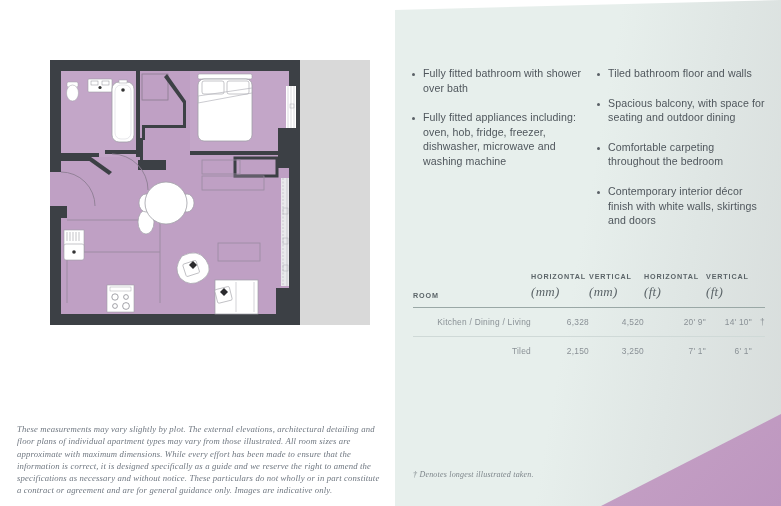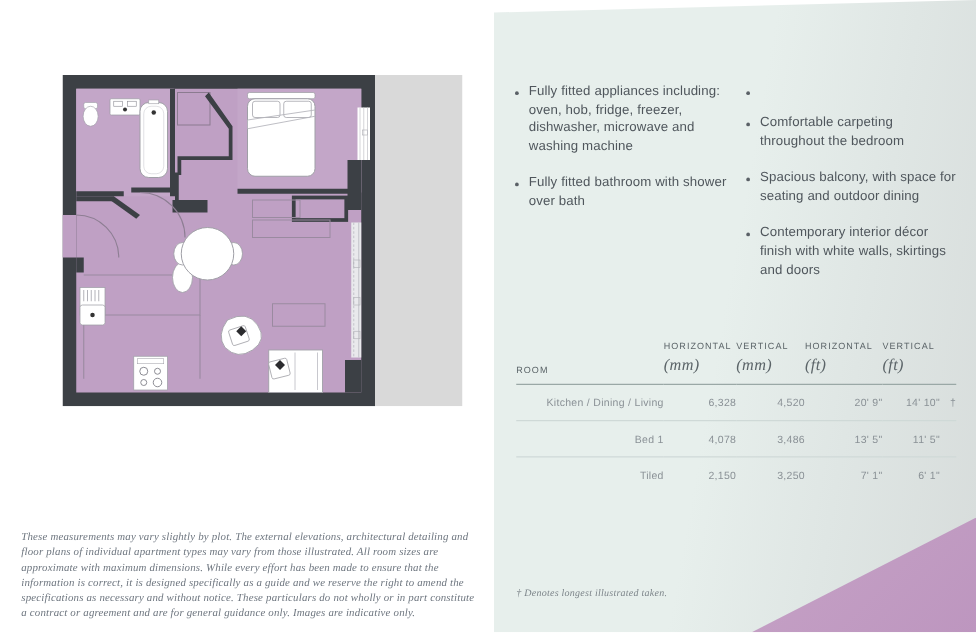--- a/index.html
+++ b/index.html
@@ -47,21 +47,21 @@
 
   
   .tablewrap{position:absolute;left:18px;top:272px;width:352px;}
   table.meas{border-collapse:collapse;width:352px;}
   table.meas th{
     text-align:left;vertical-align:bottom;
     padding:0 0 7px 0;font-weight:normal;
   }
   .thmain{
     font-size:7.2px;letter-spacing:.85px;color:#5b6468;
-    text-transform:uppercase;display:block;
+    text-transform:uppercase;display:block;font-weight:bold;
   }
   .thunit{
     font-size:13px;color:#5b6468;display:block;margin-top:3px;
     font-family:"Liberation Serif", serif;font-style:italic;letter-spacing:.3px;
   }
   table.meas td{
     font-size:8.4px;color:#8a9196;padding:9px 0 9px 0;
     border-top:1px solid #cfd9d7;letter-spacing:.25px;text-align:right;
   }
   table.meas tr:first-child td{border-top:1.4px solid #9aa8a6;}
@@ -246,38 +246,39 @@
   <div class="rightpanel">
     <div class="rp-bg"></div>
     <div class="rp-wedge"></div>
 
     <div class="rp-inner">
 
       <div class="features">
         <div class="fcol">
           <div class="fitem">
             <span class="dot"></span>
+            <span class="ftxt">Fully fitted bathroom with shower over bath</span>
+          </div>
+          <div class="fitem">
+            <span class="dot"></span>
             <span class="ftxt">Fully fitted appliances including: oven, hob, fridge, freezer, dishwasher, microwave and washing machine</span>
-          </div>
-          <div class="fitem">
-            <span class="dot"></span>
-            <span class="ftxt">Fully fitted bathroom with shower over bath</span>
           </div>
         </div>
         <div class="fcol">
           <div class="fitem">
             <span class="dot"></span>
+            <span class="ftxt">Tiled bathroom floor and walls</span>
+          </div>
+          <div class="fitem">
+            <span class="dot"></span>
+            <span class="ftxt">Spacious balcony, with space for seating and outdoor dining</span>
           </div>
           <div class="fitem">
             <span class="dot"></span>
             <span class="ftxt">Comfortable carpeting throughout the bedroom</span>
-          </div>
-          <div class="fitem">
-            <span class="dot"></span>
-            <span class="ftxt">Spacious balcony, with space for seating and outdoor dining</span>
           </div>
           <div class="fitem">
             <span class="dot"></span>
             <span class="ftxt">Contemporary interior décor finish with white walls, skirtings and doors</span>
           </div>
         </div>
       </div>
 
       <div class="tablewrap">
         <table class="meas">
@@ -308,28 +309,20 @@
           <tbody>
             <tr>
               <td class="c-room">Kitchen / Dining / Living</td>
               <td class="c-h1">6,328</td>
               <td class="c-v1">4,520</td>
               <td class="c-h2">20' 9"</td>
               <td class="c-v2">14' 10"</td>
               <td class="c-dag">†</td>
             </tr>
             <tr>
-              <td class="c-room">Bed 1</td>
-              <td class="c-h1">4,078</td>
-              <td class="c-v1">3,486</td>
-              <td class="c-h2">13' 5"</td>
-              <td class="c-v2">11' 5"</td>
-              <td class="c-dag"></td>
-            </tr>
-            <tr>
               <td class="c-room">Tiled</td>
               <td class="c-h1">2,150</td>
               <td class="c-v1">3,250</td>
               <td class="c-h2">7' 1"</td>
               <td class="c-v2">6' 1"</td>
               <td class="c-dag"></td>
             </tr>
           </tbody>
         </table>
       </div>

